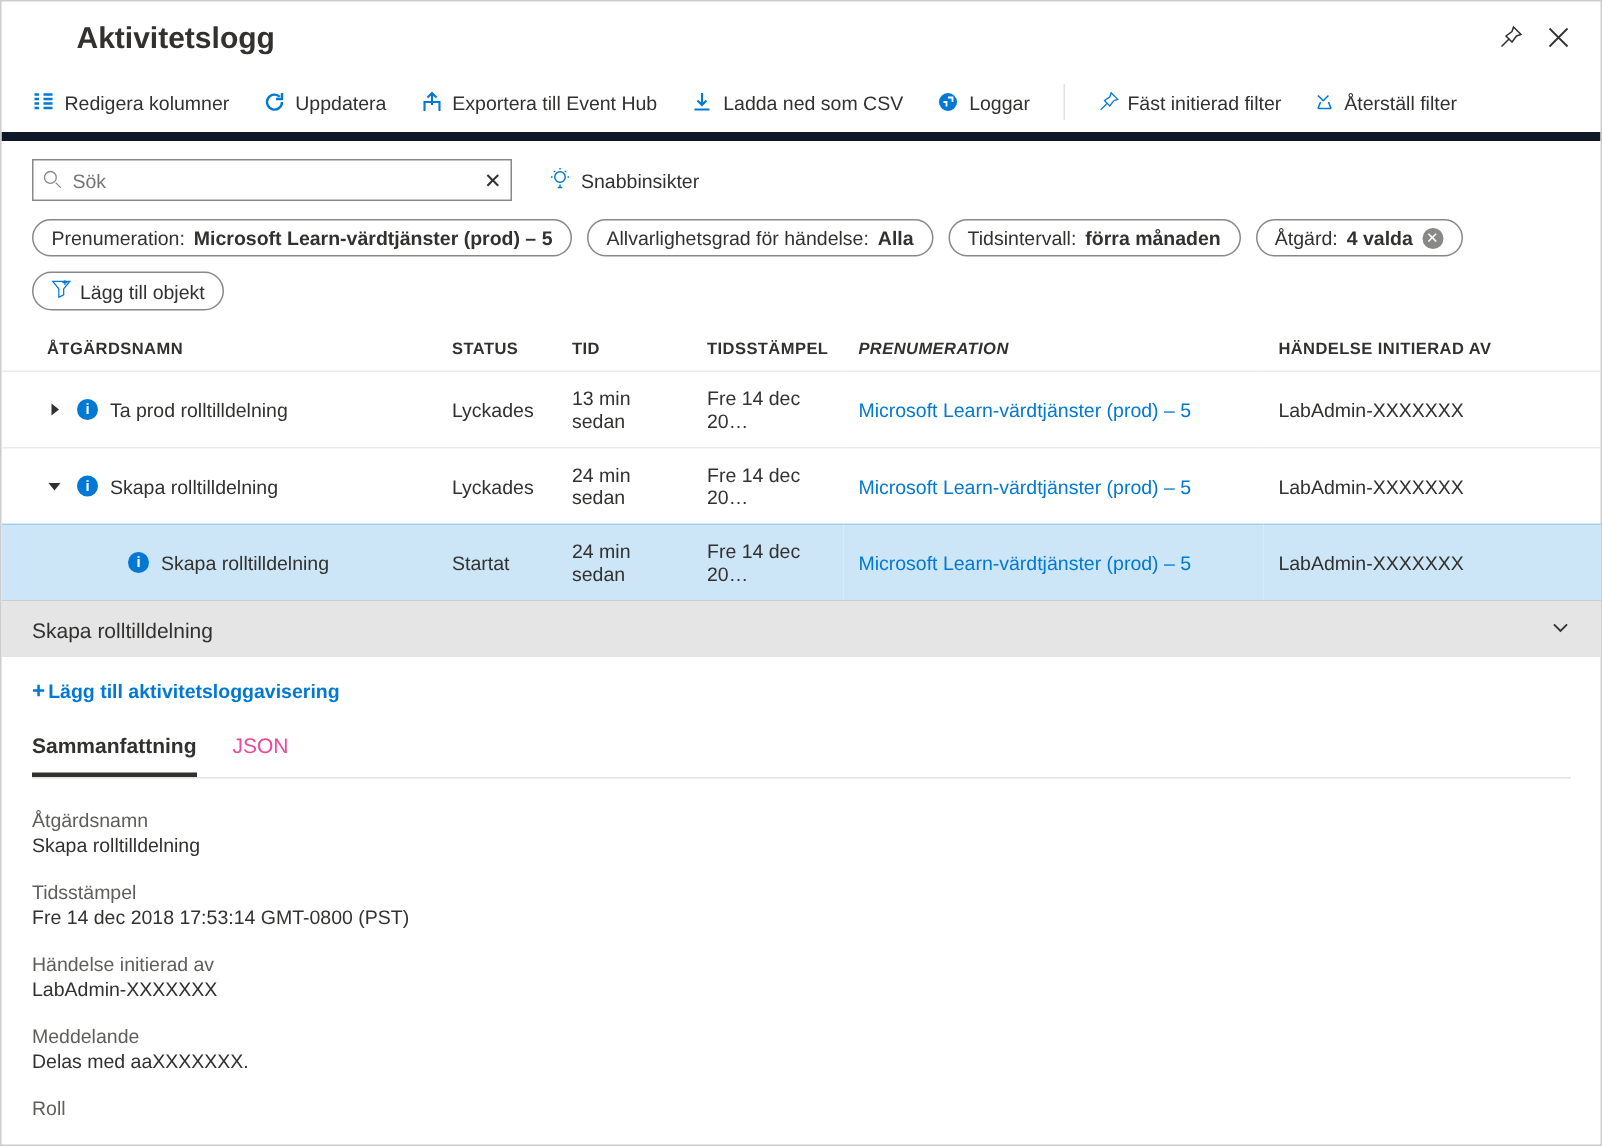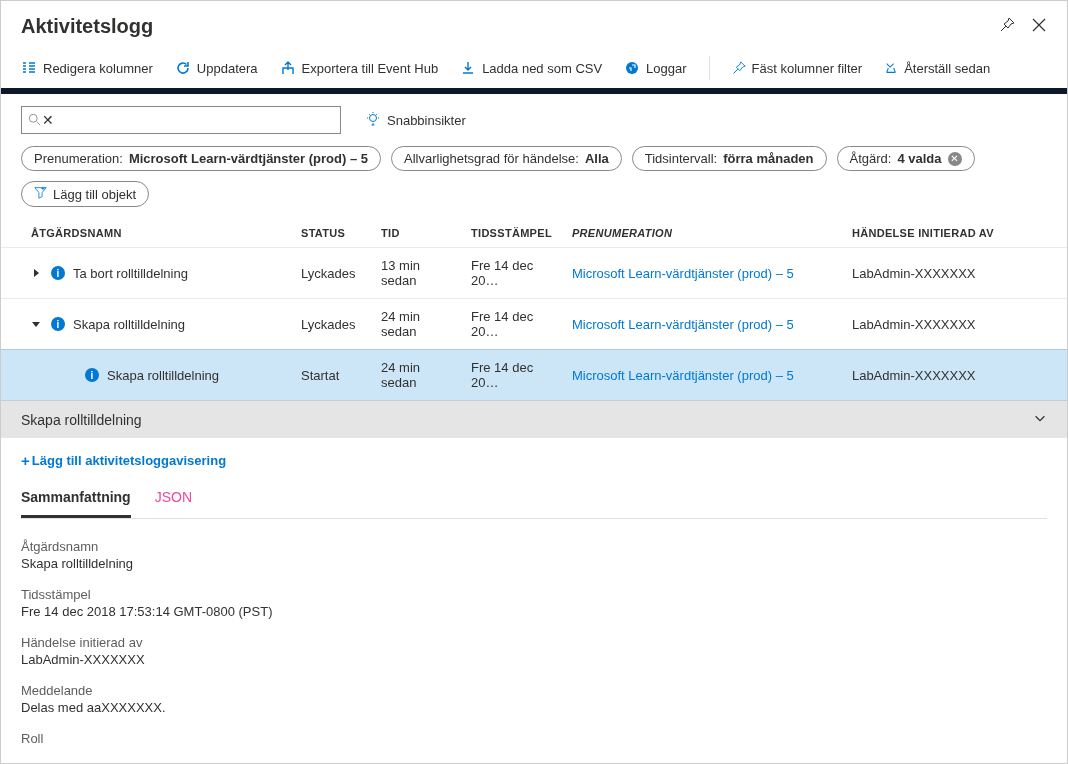--- a/index.html
+++ b/index.html
@@ -1,17 +1,17 @@
 <!DOCTYPE html>
 <html><head>
 <meta charset="utf-8">
 <style>
 * { box-sizing: border-box; margin: 0; padding: 0; }
 body { font-family: 'Segoe UI', Arial, sans-serif; font-size: 13px; color: #323130; background: #fff; width: 1068px; height: 764px; border: 1px solid #ccc; overflow: hidden; position: relative; }
-.header { display: flex; justify-content: space-between; align-items: center; padding: 14px 20px 10px 20px; }
+.header { display: flex; justify-content: space-between; align-items: center; padding: 14px 20px 10px 20px; margin-left: 30px; }
 .header-title { font-size: 20px; font-weight: 600; }
 .header-icons { display: flex; gap: 16px; }
 .header-icons span { cursor: pointer; color: #323130; }
 
 .toolbar { display: flex; align-items: center; gap: 22px; padding: 8px 20px; border-bottom: 6px solid #0f172a; flex-wrap: wrap; }
 .tool-item { display: flex; align-items: center; gap: 6px; cursor: pointer; color: #323130; font-size: 13px; }
 .tool-item .ico { color: #0078d4; display:inline-flex; }
 .tool-sep { height: 24px; border-left: 1px solid #e1e1e1; }
 
 .scrollarea { height: calc(100% - 95px); overflow-y: auto; }
@@ -124,40 +124,41 @@
       </span>
     <span>Loggar</span>
   </div>
   <div class="tool-sep"></div>
   <div class="tool-item">
     <span class="ico">
         <svg width="14" height="14" viewBox="0 0 16 16">
           <path d="M10 1l5 5-3 1-3 4-2-2-5 5 5-5-2-2 4-3z" fill="none" stroke="currentColor"></path>
         </svg>
       </span>
-    <span>Fäst kolumner filter</span>
+    <span>Fäst initierad filter</span>
   </div>
   <div class="tool-item">
     <span class="ico">
         <svg width="14" height="14" viewBox="0 0 16 16">
           <path d="M3 3l4 4 4-4M3 13h10M5 8l-2 5M11 8l2 5" fill="none" stroke="currentColor" stroke-width="1.2"></path>
         </svg>
       </span>
-    <span>Återställ sedan</span>
+    <span>Återställ filter</span>
   </div>
 </div>
 
 <div class="scrollarea">
 
   <div class="search-row">
     <div class="searchbox">
       <svg width="14" height="14" viewBox="0 0 16 16">
           <circle cx="6" cy="6" r="4.5" fill="none" stroke="currentColor"></circle>
           <path d="M10 10l4 4" stroke="currentColor"></path>
         </svg>
+      <input type="text" placeholder="Sök" style="">
       <span class="clear">✕</span>
     </div>
     <div class="quick">
       <span class="ico"><svg width="16" height="16" viewBox="0 0 16 16">
             <circle cx="8" cy="7" r="3.5" fill="none" stroke="currentColor"></circle>
             <path d="M8 1v1M8 12v2M2 7h1M13 7h1M4 3l.7.7M12 3l-.7.7M6.5 14h3" stroke="currentColor"></path>
           </svg></span>
       <span>Snabbinsikter</span>
     </div>
   </div>
@@ -204,21 +205,21 @@
     <tbody id="table-body">
         <tr>
           <td style="padding-left:30px">
             <div class="name-cell ">
               <span class="chev">
                 <svg width="10" height="10" viewBox="0 0 10 10">
                   <path d="M3 1l5 4-5 4z" fill="currentColor"></path>
                 </svg>
               </span>
               <span class="info-ico">i</span>
-              <span>Ta bort rolltilldelning</span>
+              <span>Ta prod rolltilldelning</span>
             </div>
           </td>
           <td>Lyckades</td>
           <td>13 min sedan</td>
           <td>Fre 14  dec 20…</td>
           <td><span class="link">Microsoft Learn-värdtjänster (prod) – 5</span></td>
           <td>LabAdmin-XXXXXXX</td>
         </tr>
         <tr>
           <td style="padding-left:30px">

